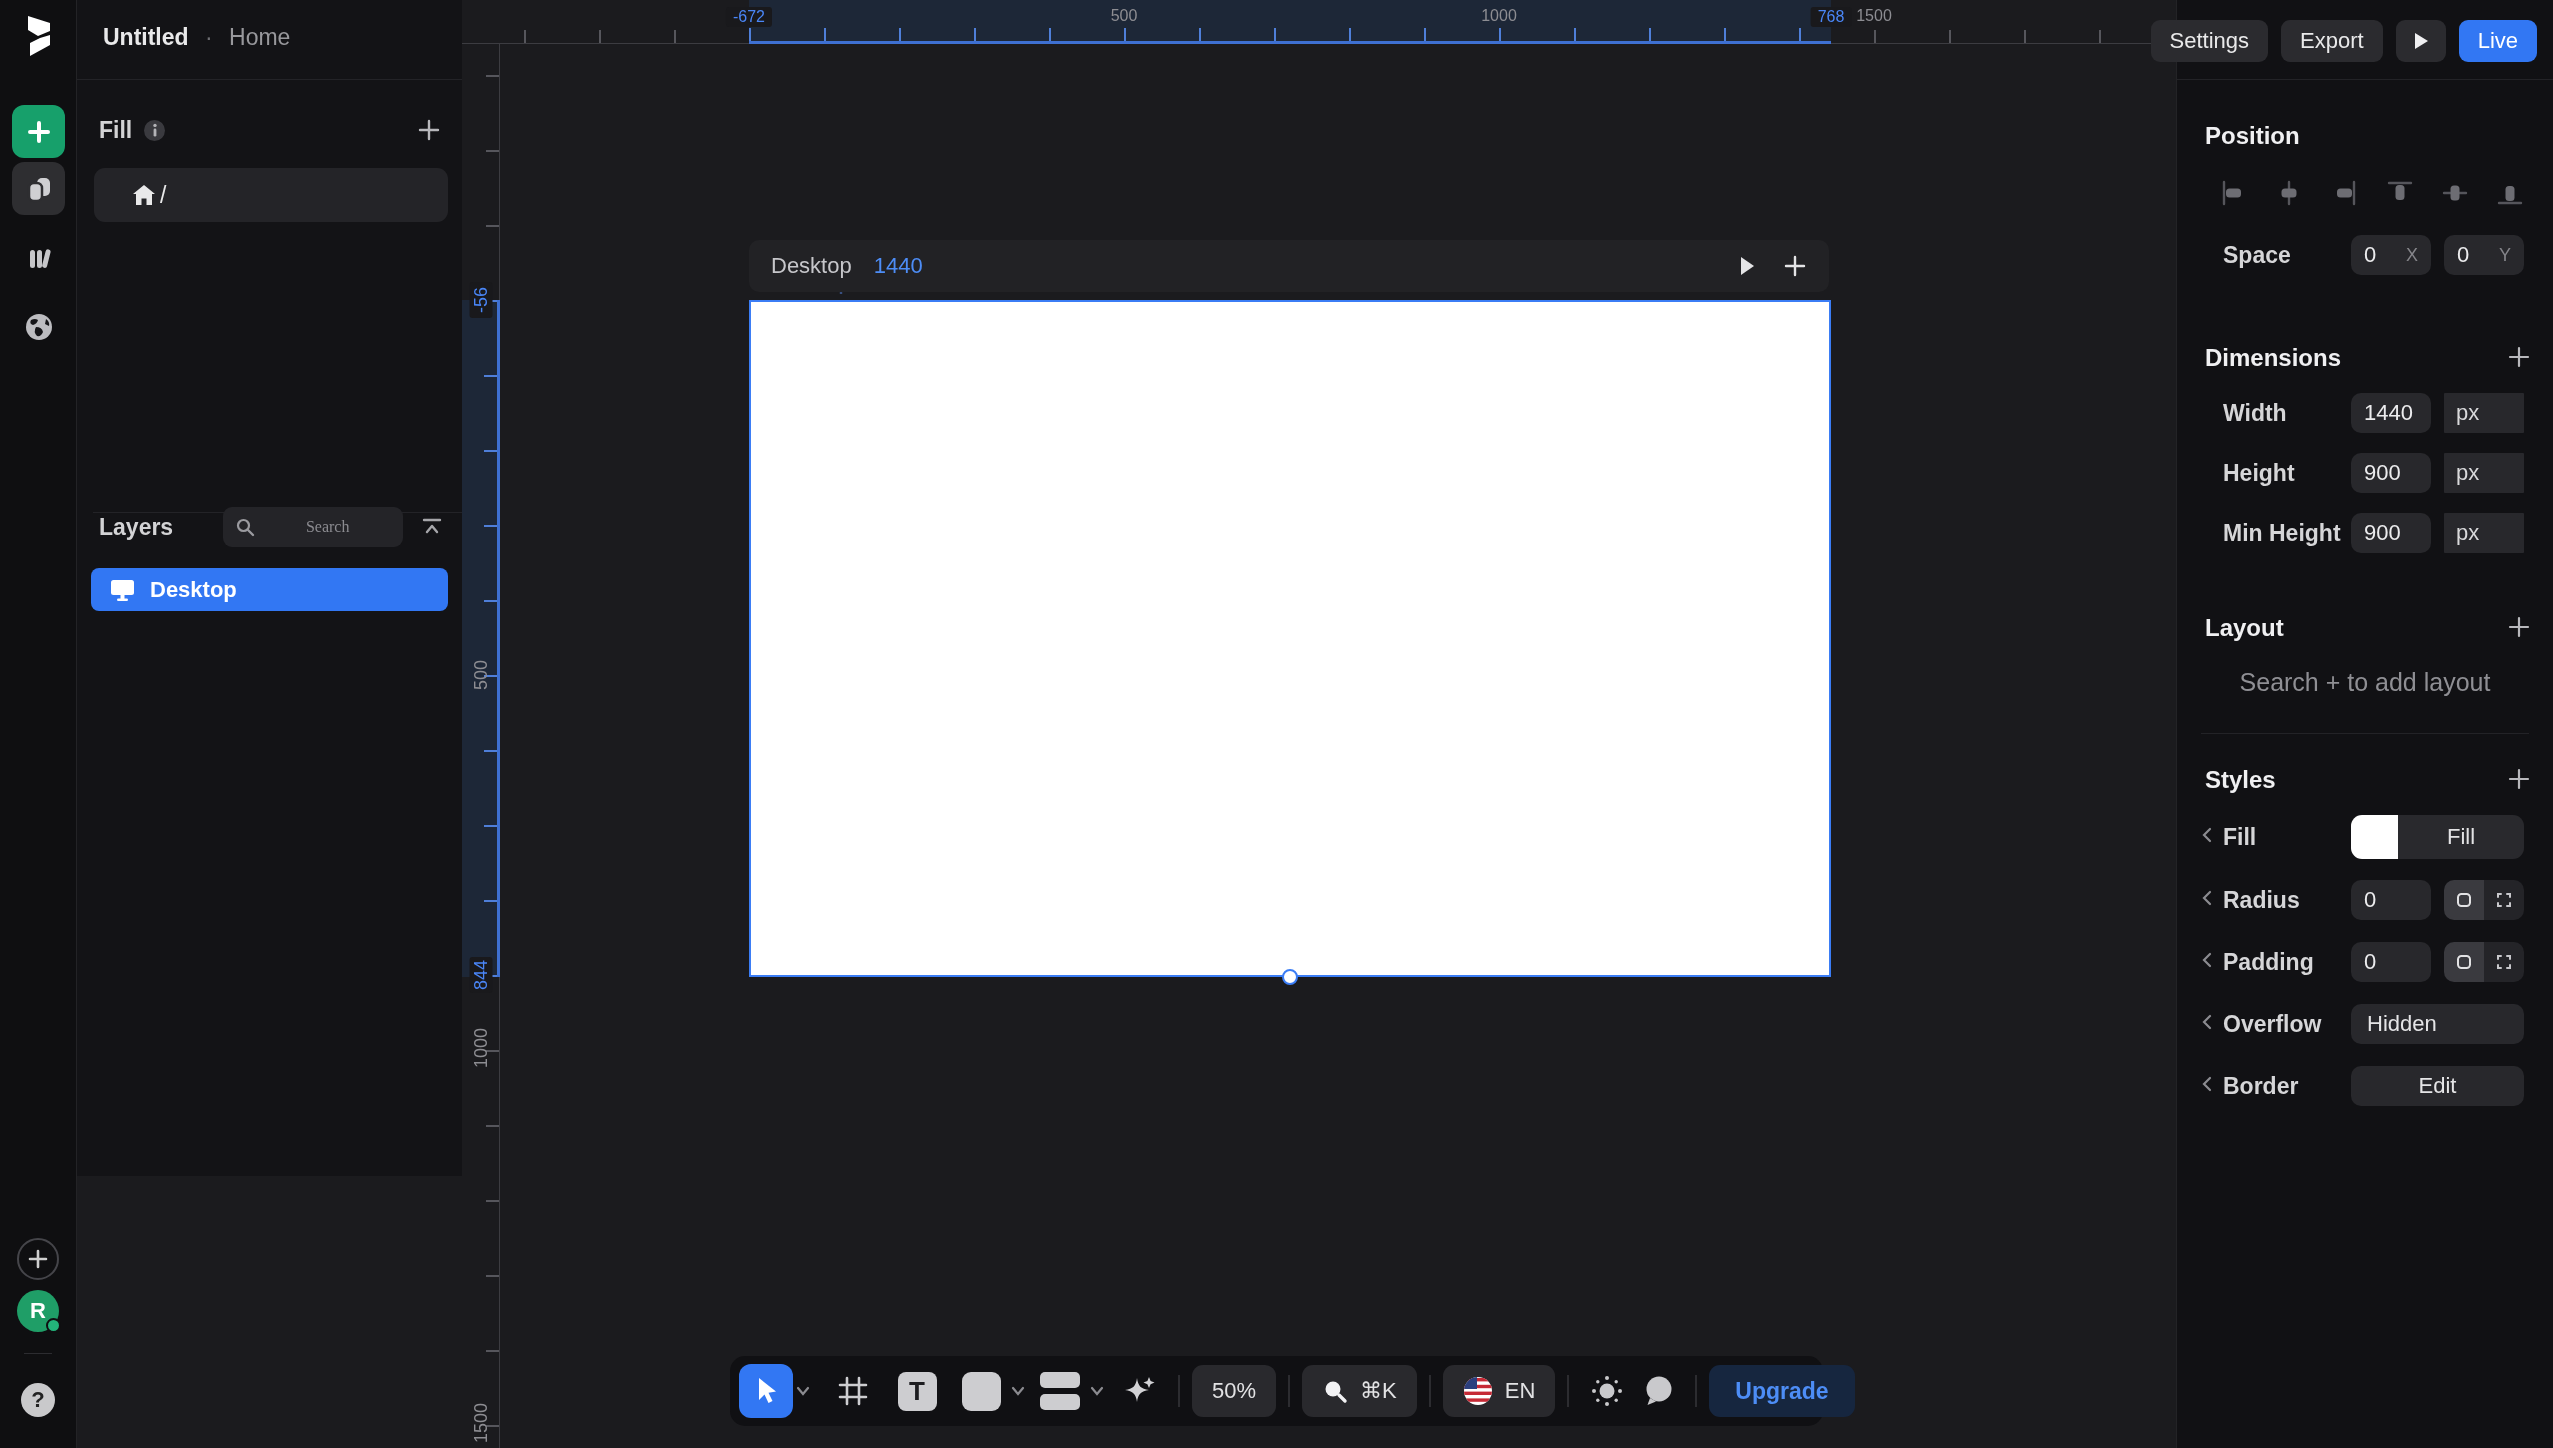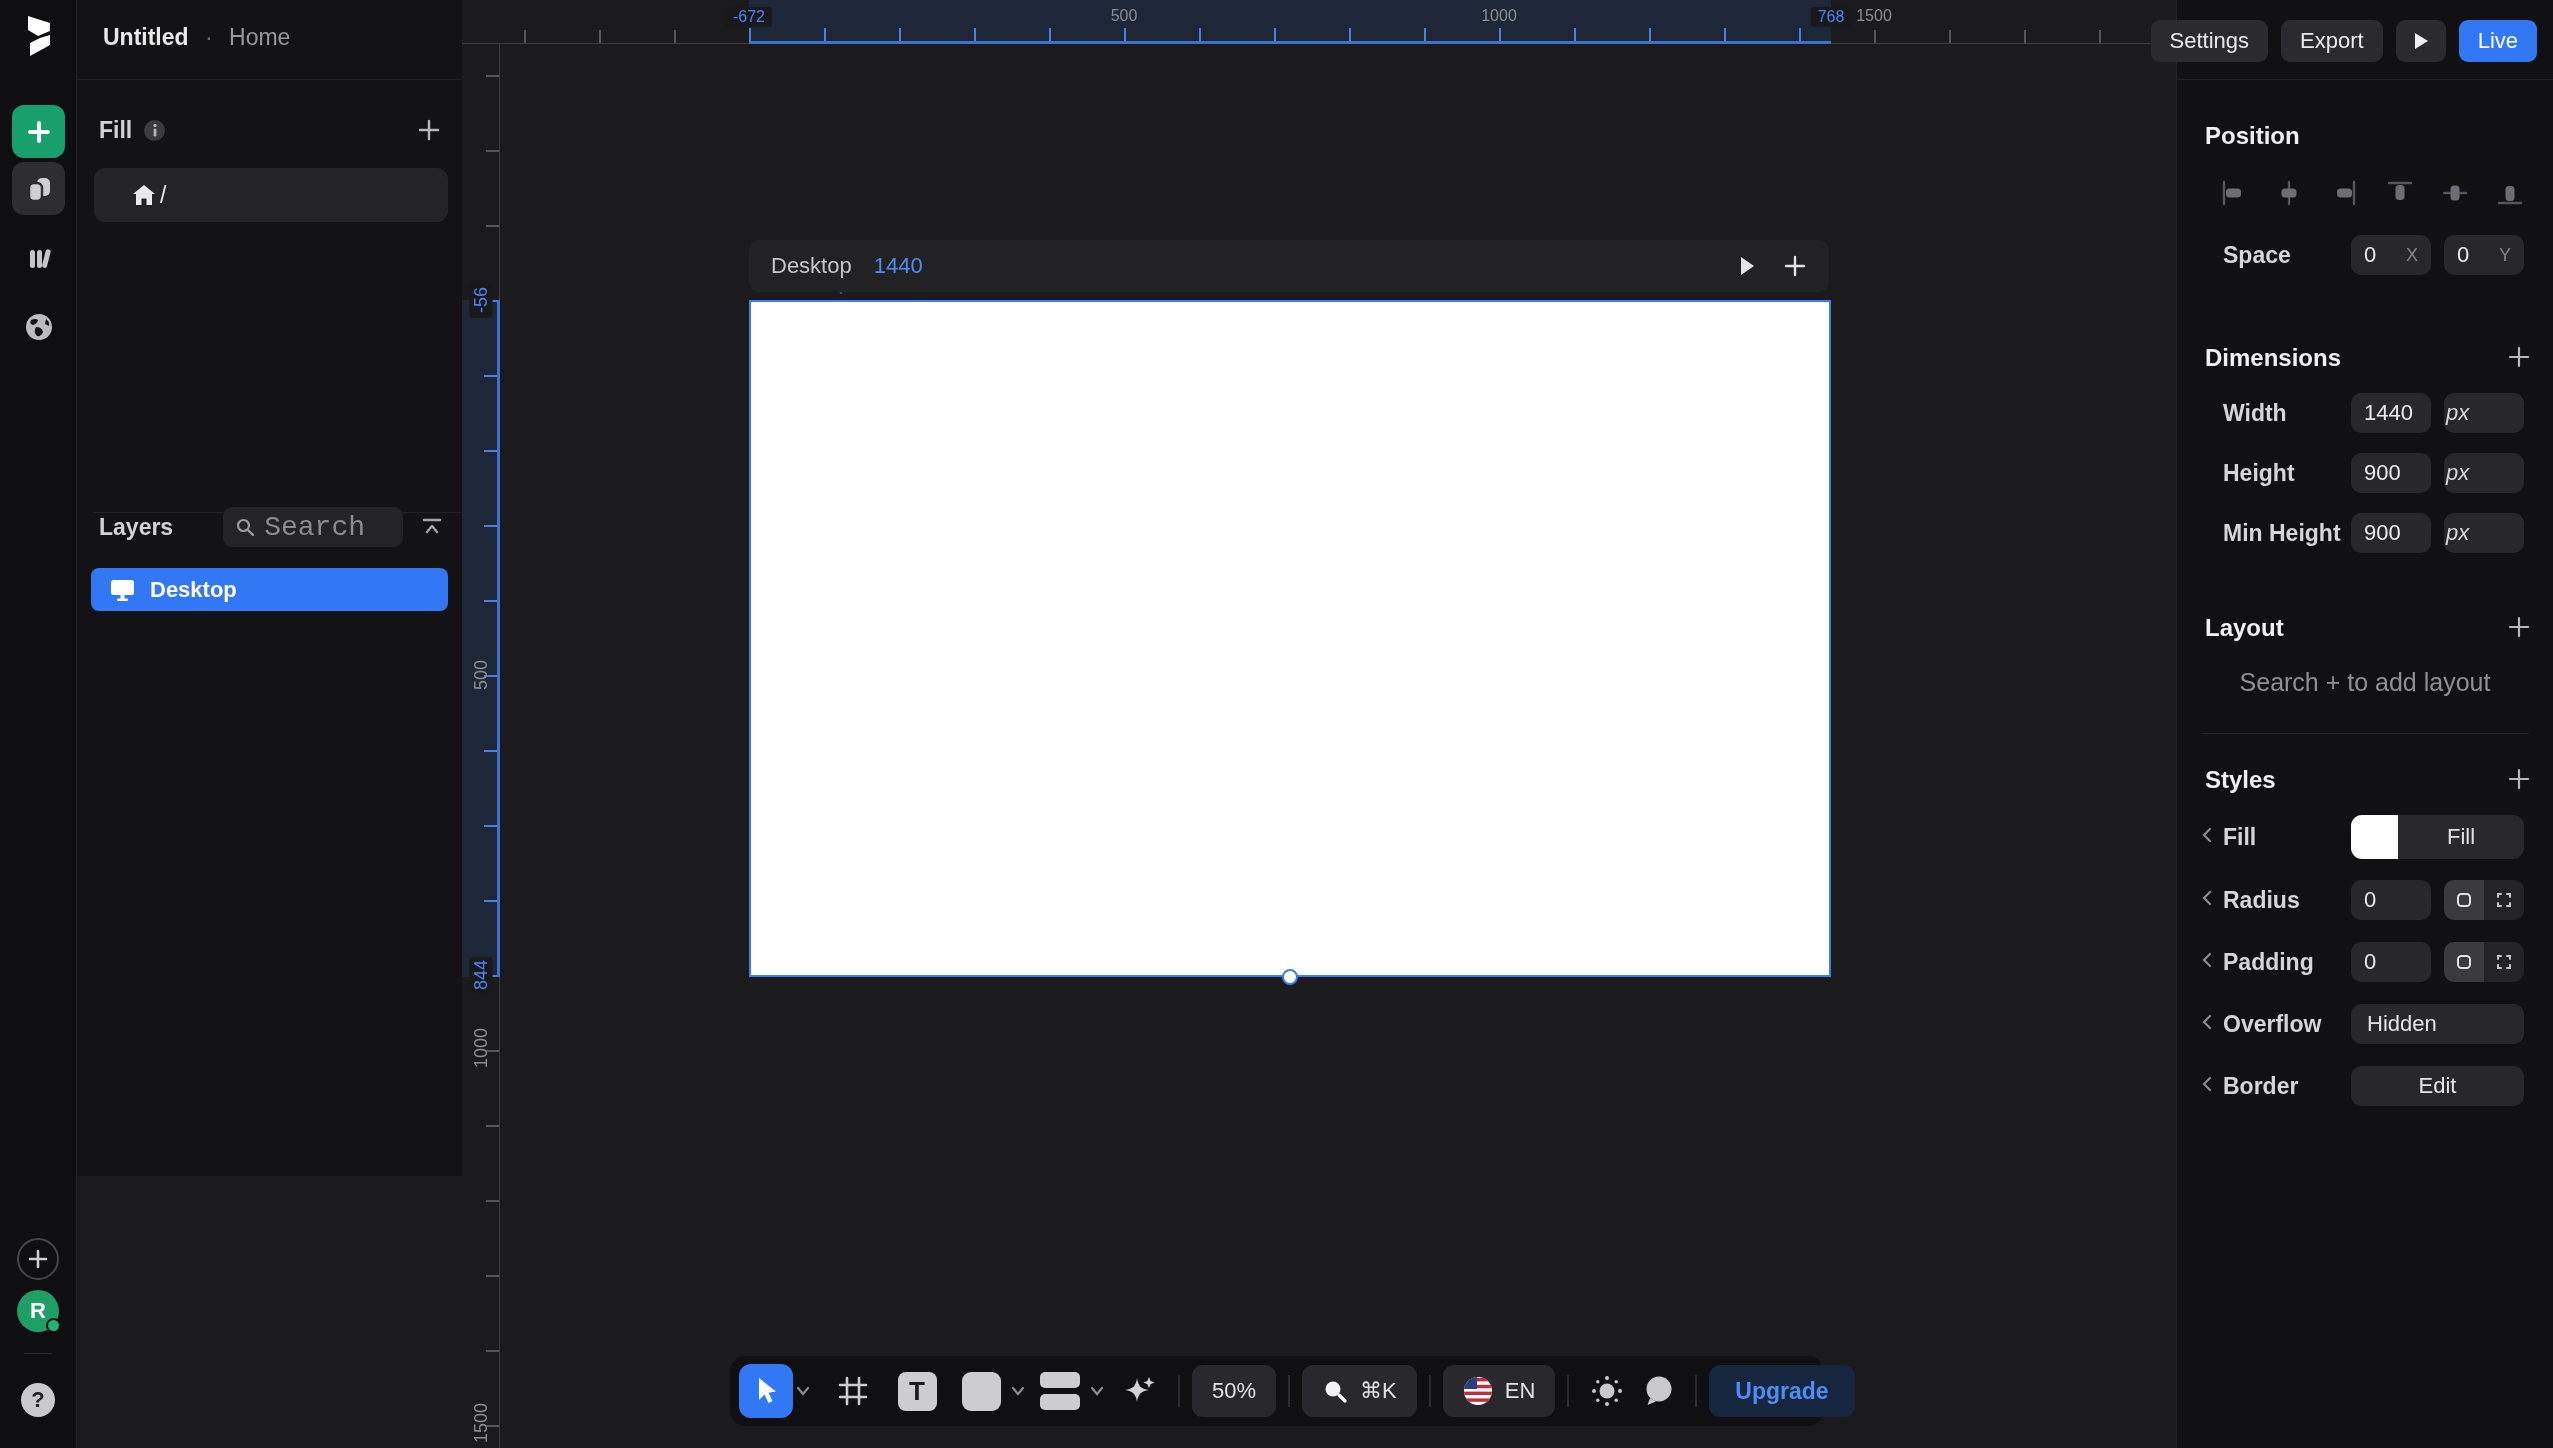--- a/index.html
+++ b/index.html
@@ -40,21 +40,21 @@
   .head-plus { margin-left:auto; display:flex; cursor:pointer; }
   .page-item { position:absolute; left:17px; top:168px; width:354px; height:54px;
                background:#242428; border-radius:11px; display:flex; align-items:center;
                padding-left:46px; cursor:pointer; }
   .page-item .slug { color:#e9e9ea; font-size:23px; margin-left:20px; }
   .layers-row { position:absolute; left:22px; right:18px; top:506px; height:42px;
                 display:flex; align-items:center; }
   .search-box { margin-left:50px; width:180px; height:40px; background:#242428; border-radius:9px;
                 display:flex; align-items:center; padding:0 12px; gap:9px; }
   .search-box input { flex:1; min-width:0; background:transparent; border:none; outline:none;
-                      color:#d8d8da; font-size:28px; font-family:Liberation Mono, monospace; }
+                      color:#d8d8da; font-size:16px; font-family:Liberation Serif, serif;text-align:center; }
   .search-box input::placeholder { color:#8b8b90; }
   .collapse-btn { margin-left:auto; display:flex; cursor:pointer; }
   .layer-item { position:absolute; left:14px; top:568px; width:357px; height:43px;
                 background:#3277f3; border-radius:8px; display:flex; align-items:center;
                 padding-left:18px; gap:14px; cursor:pointer; }
   .layer-item .lbl { color:#ffffff; font-size:22px; font-weight:700; }
 
   
   .canvas-area { position:absolute; left:462px; top:0; width:1714px; height:1448px;
                  background:#1b1b1e; overflow:hidden; }
@@ -126,22 +126,22 @@
   .sec-title { position:absolute; left:28px; font-size:24px; font-weight:700; color:#f0f0f2; }
   .sec-plus { position:absolute; right:21px; display:flex; cursor:pointer; }
   .align-row { position:absolute; left:40px; right:26px; top:176px; display:flex; justify-content:space-between; }
   .align-ic { cursor:pointer; display:flex; }
   .prop-label { position:absolute; left:46px; font-size:23px; font-weight:700; color:#d6d6d8; }
   .row-chev { position:absolute; left:24px; display:flex; cursor:pointer; }
   .val-box { position:absolute; left:174px; width:80px; height:40px; background:#28282c; border-radius:10px;
              display:flex; align-items:center; padding:0 13px; cursor:text; }
   .val-box .v { color:#ececee; font-size:22px; }
   .val-box .sfx { margin-left:auto; color:#85858a; font-size:18px; }
-  .unit-box { position:absolute; left:267px; width:80px; height:40px; background:#28282c; border-radius:10px;
-              display:flex; align-items:center; padding:0 2px; color:#d9d9db; font-size:22px; cursor:pointer;font-style:italic; }
+  .unit-box { position:absolute; left:267px; width:80px; height:40px; background:#28282c; border-radius:1px;
+              display:flex; align-items:center; padding:0 12px; color:#d9d9db; font-size:22px; cursor:pointer; }
   .wide-box { position:absolute; left:174px; width:173px; height:40px; background:#28282c; border-radius:10px;
               display:flex; align-items:center; padding:0 16px; color:#e5e5e7; font-size:22px; cursor:pointer; }
   .wide-box.center { justify-content:center; }
   .fill-ctrl { position:absolute; left:174px; width:173px; height:44px; border-radius:11px; overflow:hidden;
                display:flex; }
   .fill-swatch { width:47px; background:#ffffff; cursor:pointer; }
   .fill-btn { flex:1; background:#29292d; color:#e2e2e4; font-size:22px; display:flex;
               align-items:center; justify-content:center; cursor:pointer; }
   .seg-ctrl { position:absolute; left:267px; width:80px; height:40px; border-radius:10px; overflow:hidden;
               display:flex; }

